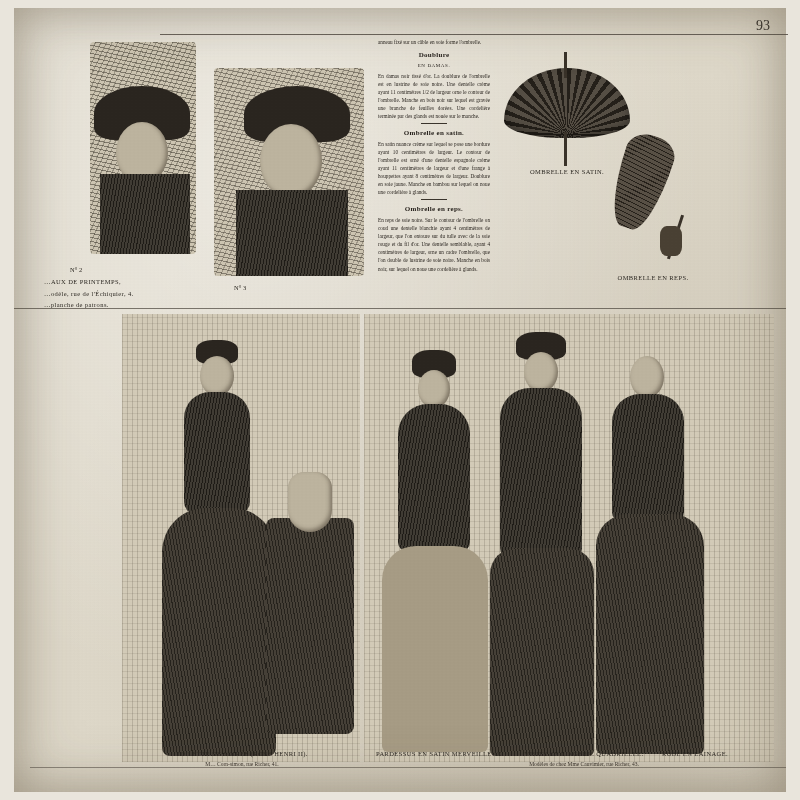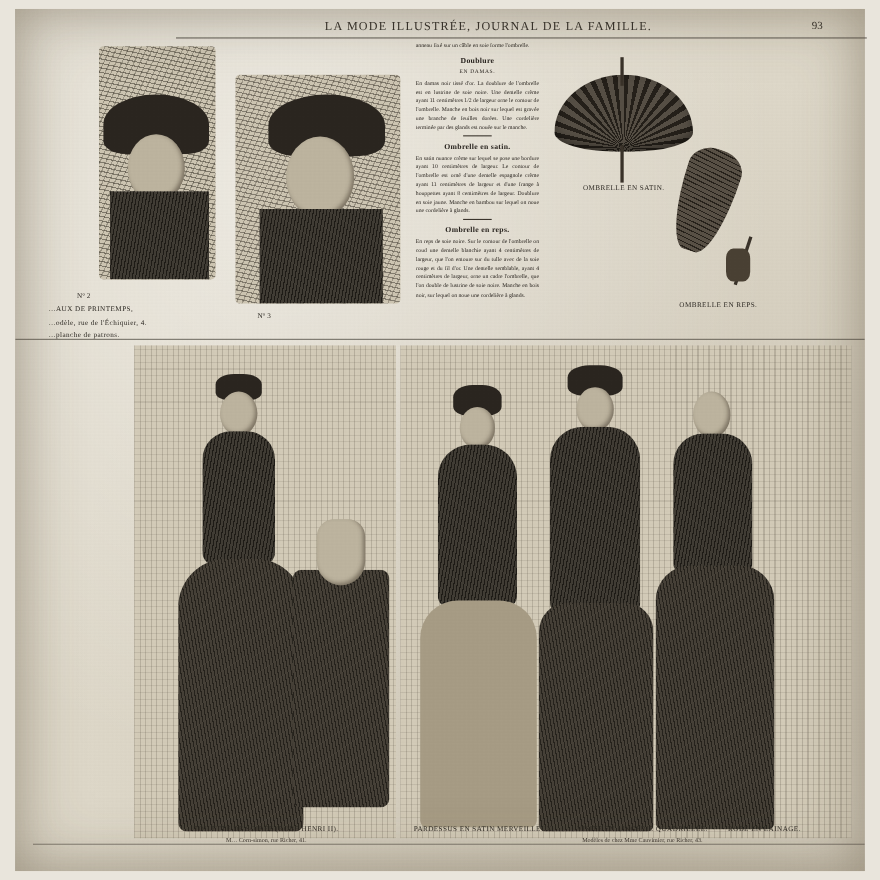--- a/index.html
+++ b/index.html
@@ -50,23 +50,23 @@
     top: 10px;
     width: 620px;
     text-align: center;
     font-size: 11px;
     letter-spacing: 1.1px;
     color: #35302a;
     font-family: "Liberation Serif", serif;
   }
   .folio {
     position: absolute;
-    right: 38px;
+    right: 16px;
     top: 10px;
-    font-size: 10px;
+    font-size: 14px;
     color: #35302a;
   }
   .rule-top {
     position: absolute;
     left: 146px;
     top: 26px;
     width: 628px;
     height: 1px;
     background: #4a443c;
     opacity: .8;
@@ -251,21 +251,20 @@
     pointer-events: none;
     box-shadow: inset 0 0 60px rgba(90,78,58,0.35);
   }
 </style>
 </head>
 <body>
 
 <div class="page">
   <div class="paper">
 
-    <div class="masthead">LA MODE ILLUSTRÉE, JOURNAL DE LA FAMILLE.</div>
     <div class="folio">93</div>
     <div class="rule-top"></div>
 
     <div class="top-band">
 
       <div class="engraving" style="left:60px; top:4px; width:106px; height:212px; border-radius:4px;">
         <div class="eng-ink" style="opacity:.85"></div>
         <div class="hat" style="left:4px; top:44px; width:96px; height:54px; border-radius:50% 50% 22% 22%;"></div>
         <div class="head-dot" style="left:26px; top:80px; width:52px; height:62px;"></div>
         <div class="bodice" style="left:10px; top:132px; width:90px; height:80px;"></div>

